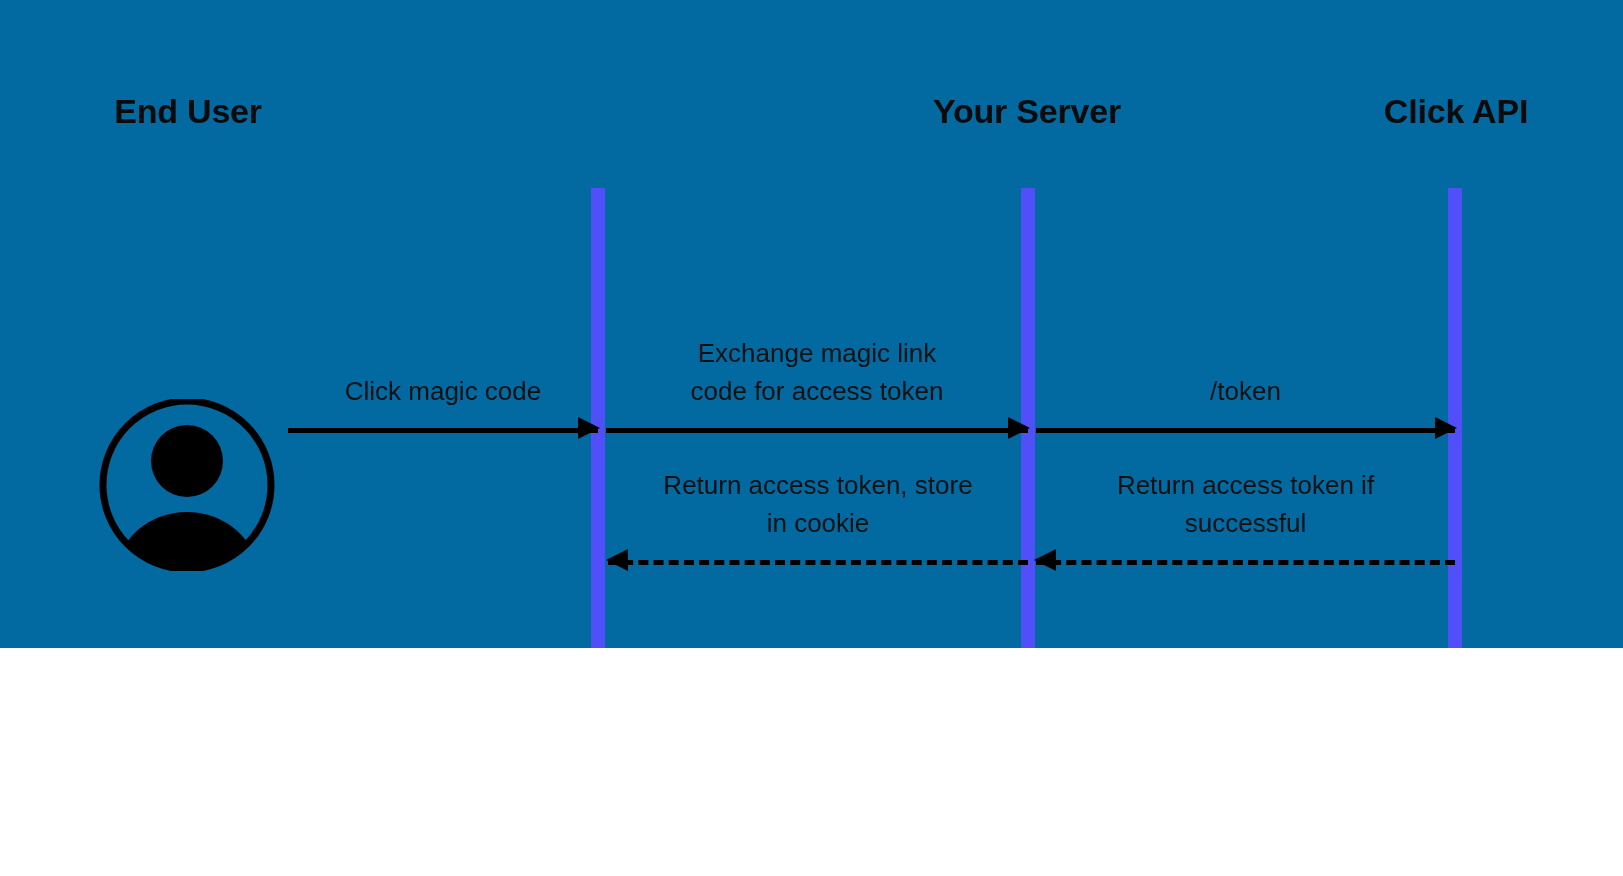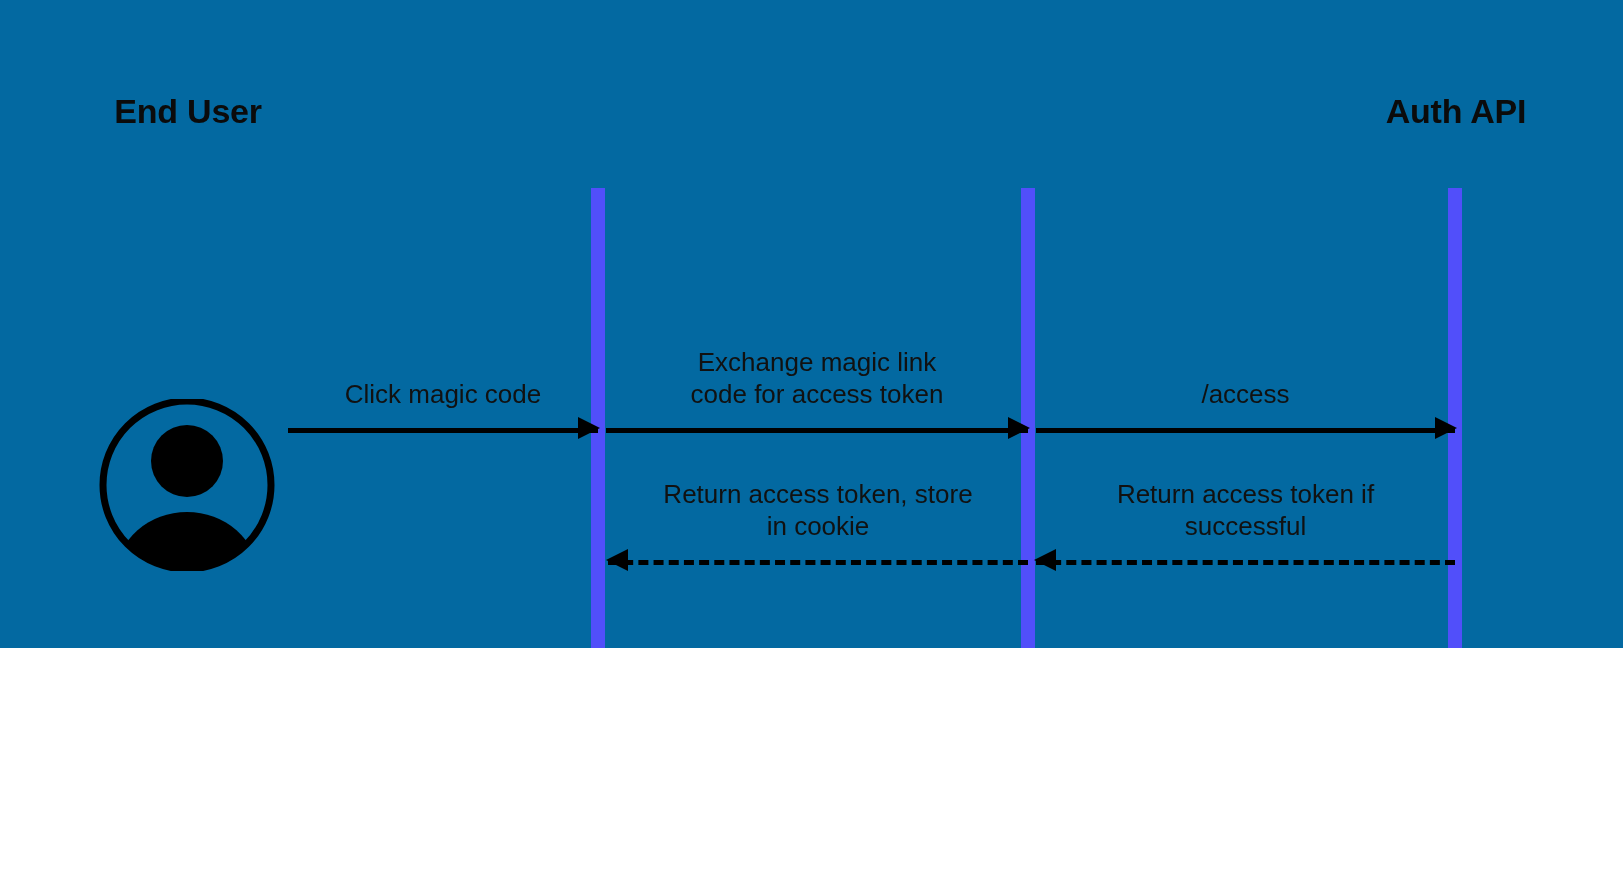--- a/index.html
+++ b/index.html
@@ -90,36 +90,37 @@
   }
   .msg-label {
     position: absolute;
     left: 0;
     right: 0;
     text-align: center;
     font-family: "Liberation Sans", sans-serif;
     font-size: 26px;
     font-weight: 400;
     color: #111111;
-    line-height: 32px;
+    line-height: 38px;
     white-space: pre-line;
   }
   .msg-label.one-line { bottom: 18px; }
   .msg-label.two-line { bottom: 18px; }
 </style>
 </head>
 <body>
 
 <div id="canvas">
 
   <div class="participant-header" style="left:188px;">End User</div>
 
 
+  <div class="participant-header" style="left:1027px;">Your Server</div>
 
-  <div class="participant-header" style="left:1456px;">Auth API</div>
+  <div class="participant-header" style="left:1456px;">Click API</div>
 
   <div class="lifeline" style="left:598px; background:#514FFA;"></div>
 
   <div class="lifeline" style="left:1028px; background:#514FFA;"></div>
 
   <div class="lifeline" style="left:1455px; background:#514FFA;"></div>
 
   <div class="actor-avatar">
     <svg width="182" height="172" viewBox="0 0 182 172" xmlns="http://www.w3.org/2000/svg">
       <defs>
@@ -142,21 +143,21 @@
   </div>
 
   <div class="msg" style="left:606px; width:422px; top:428px;">
     <div class="msg-label two-line">Exchange magic link
 code for access token</div>
     <div class="line"></div>
     <div class="head-right"></div>
   </div>
 
   <div class="msg" style="left:1036px; width:419px; top:428px;">
-    <div class="msg-label one-line">/access</div>
+    <div class="msg-label one-line">/token</div>
     <div class="line"></div>
     <div class="head-right"></div>
   </div>
 
   <div class="msg" style="left:608px; width:420px; top:560px;">
     <div class="msg-label two-line">Return access token, store
 in cookie</div>
     <div class="line dashed"></div>
     <div class="head-left"></div>
   </div>

